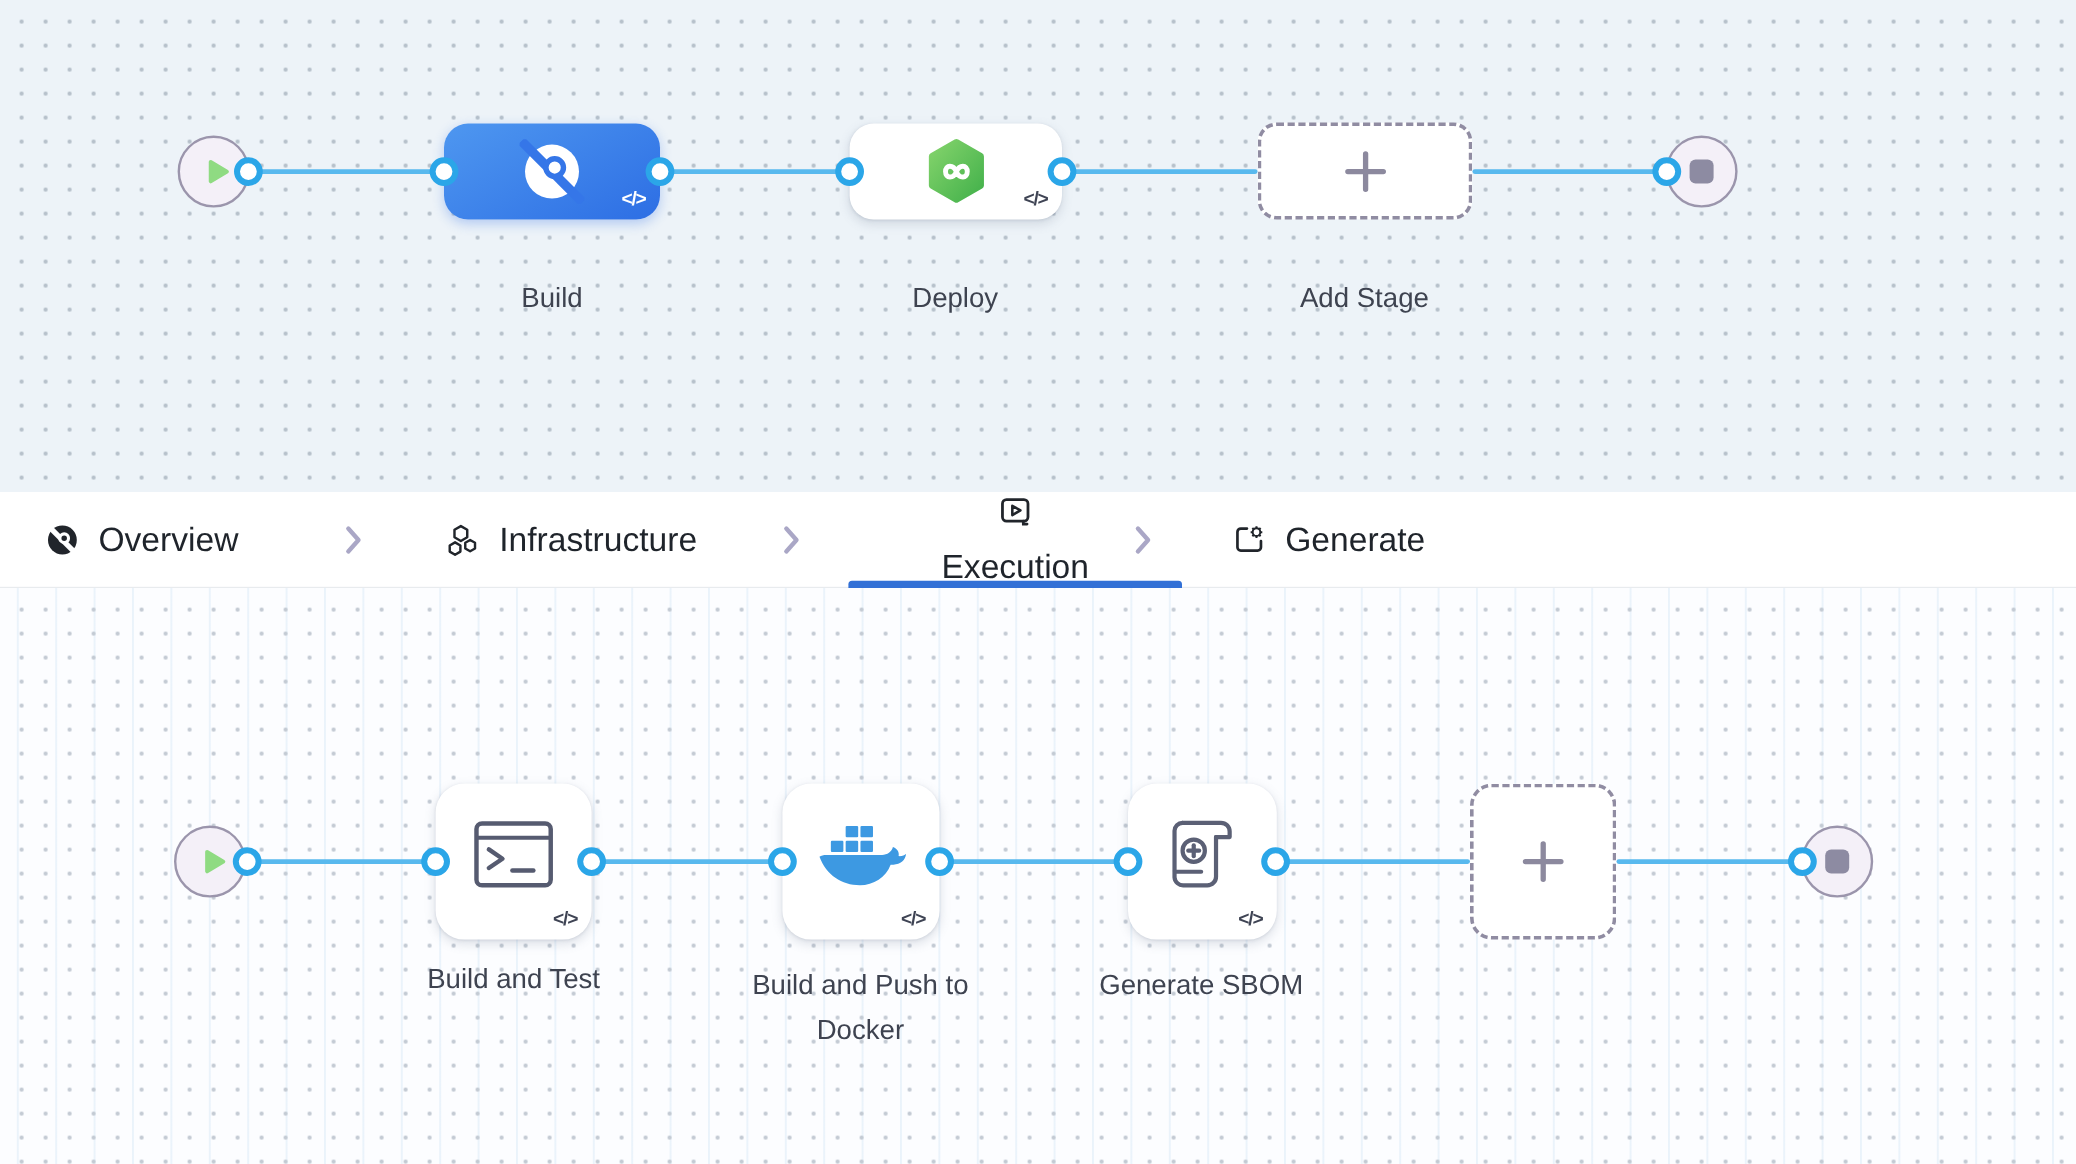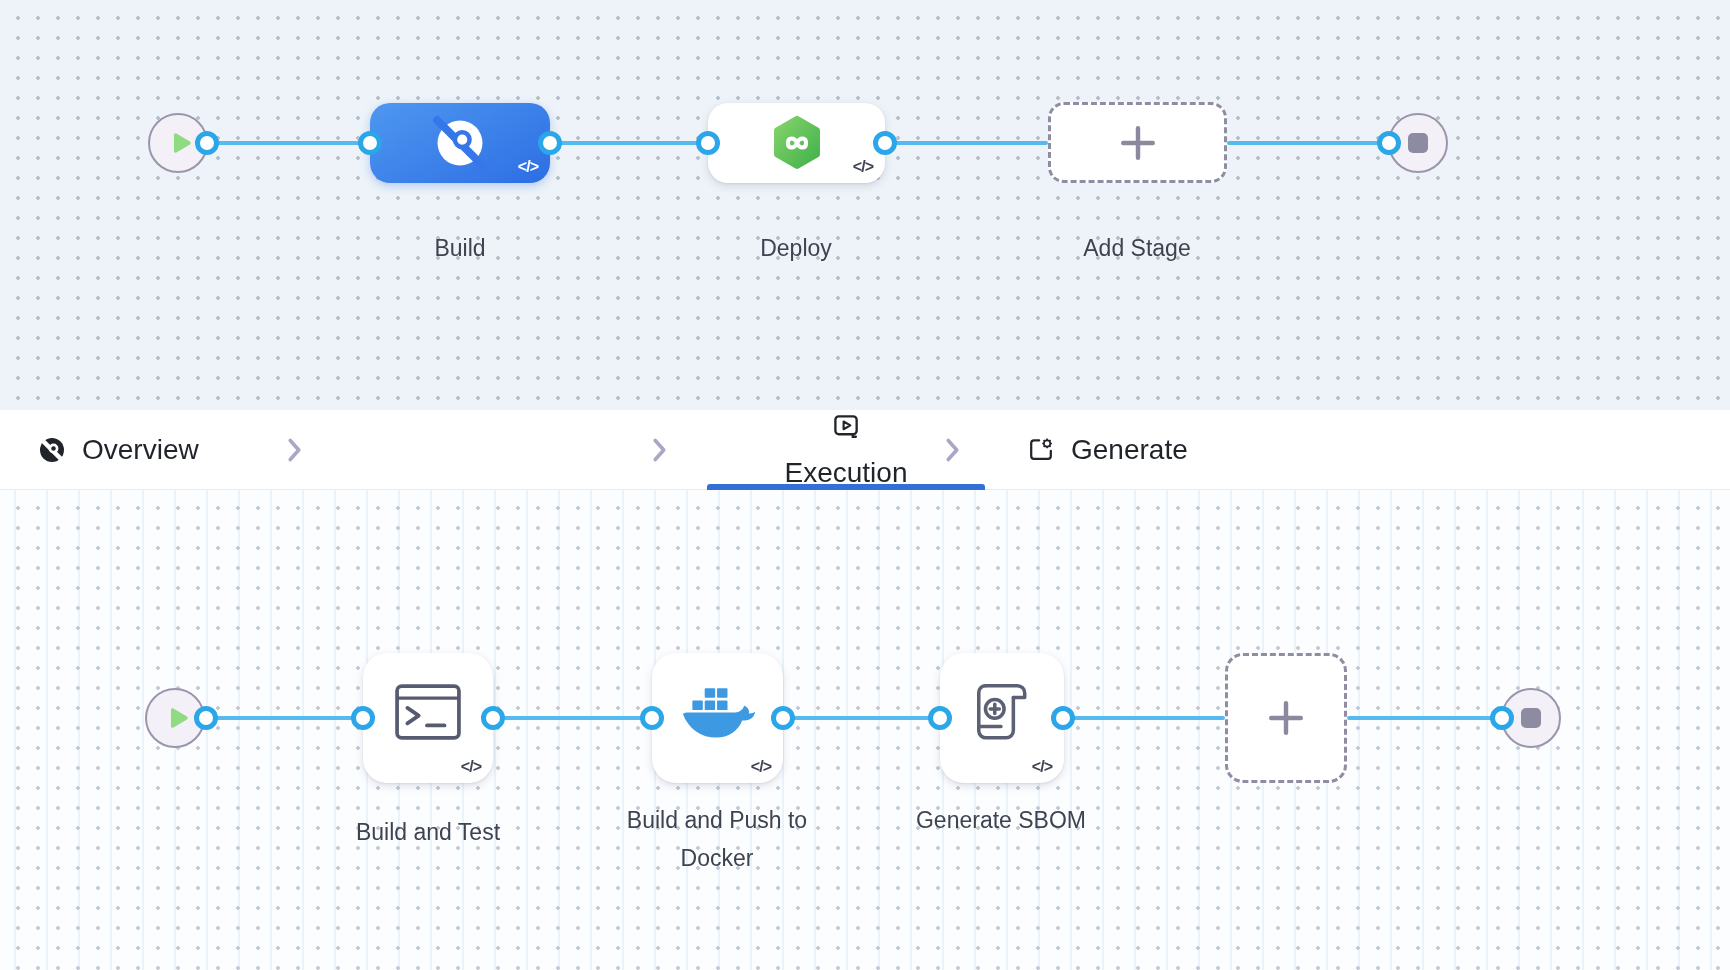--- a/index.html
+++ b/index.html
@@ -171,20 +171,30 @@
       </svg>
       <span class="tab-label">Overview</span>
     </div>
 
     <div class="chev" style="left:286px">
       <svg width="17" height="26" viewBox="0 0 16 24">
           <path d="M4 3 l8 9 -8 9" stroke="#aaa7c6" stroke-width="3.4" fill="none" stroke-linecap="round" stroke-linejoin="round"></path>
         </svg>
     </div>
 
+    <div class="tab" style="left:371px">
+      <svg width="29" height="29" viewBox="0 0 30 30">
+        <g fill="none" stroke="#21252b" stroke-width="2.1" stroke-linejoin="round">
+          <path d="M13.5 2.5 l5.5 3.2 v6.4 l-5.5 3.2 -5.5 -3.2 V5.7 Z"></path>
+          <path d="M8.5 16.5 l4.6 2.7 v5.3 L8.5 27.2 3.9 24.5 v-5.3 Z"></path>
+          <path d="M21.5 14.5 l4.2 2.4 v4.9 L21.5 24.2 17.3 21.8 v-4.9 Z"></path>
+        </g>
+      </svg>
+      <span class="tab-label">Infrastructure</span>
+    </div>
 
     <div class="chev" style="left:651px">
       <svg width="17" height="26" viewBox="0 0 16 24">
           <path d="M4 3 l8 9 -8 9" stroke="#aaa7c6" stroke-width="3.4" fill="none" stroke-linecap="round" stroke-linejoin="round"></path>
         </svg>
     </div>
 
     <div class="tab tab-exec" style="left:707px;width:278px">
       <svg width="29" height="29" viewBox="0 0 30 30">
         <rect x="3.5" y="4.5" width="22" height="18.5" rx="3.5" fill="none" stroke="#21252b" stroke-width="2.4"></rect>
@@ -277,18 +287,18 @@
 
     <div class="cdot" style="left:194px;top:216px"></div>
     <div class="cdot" style="left:351px;top:216px"></div>
     <div class="cdot" style="left:481px;top:216px"></div>
     <div class="cdot" style="left:640px;top:216px"></div>
     <div class="cdot" style="left:771px;top:216px"></div>
     <div class="cdot" style="left:928px;top:216px"></div>
     <div class="cdot" style="left:1051px;top:216px"></div>
     <div class="cdot" style="left:1490px;top:216px"></div>
 
-    <div class="nodelabel" style="left:298px;top:323px">Build and Test</div>
+    <div class="nodelabel" style="left:298px;top:306px">Build and Test</div>
     <div class="nodelabel" style="left:617px;top:311px;width:200px">Build and Push to Docker</div>
     <div class="nodelabel" style="left:871px;top:311px">Generate SBOM</div>
   </section>
 
 </div>
 
 </body></html>

